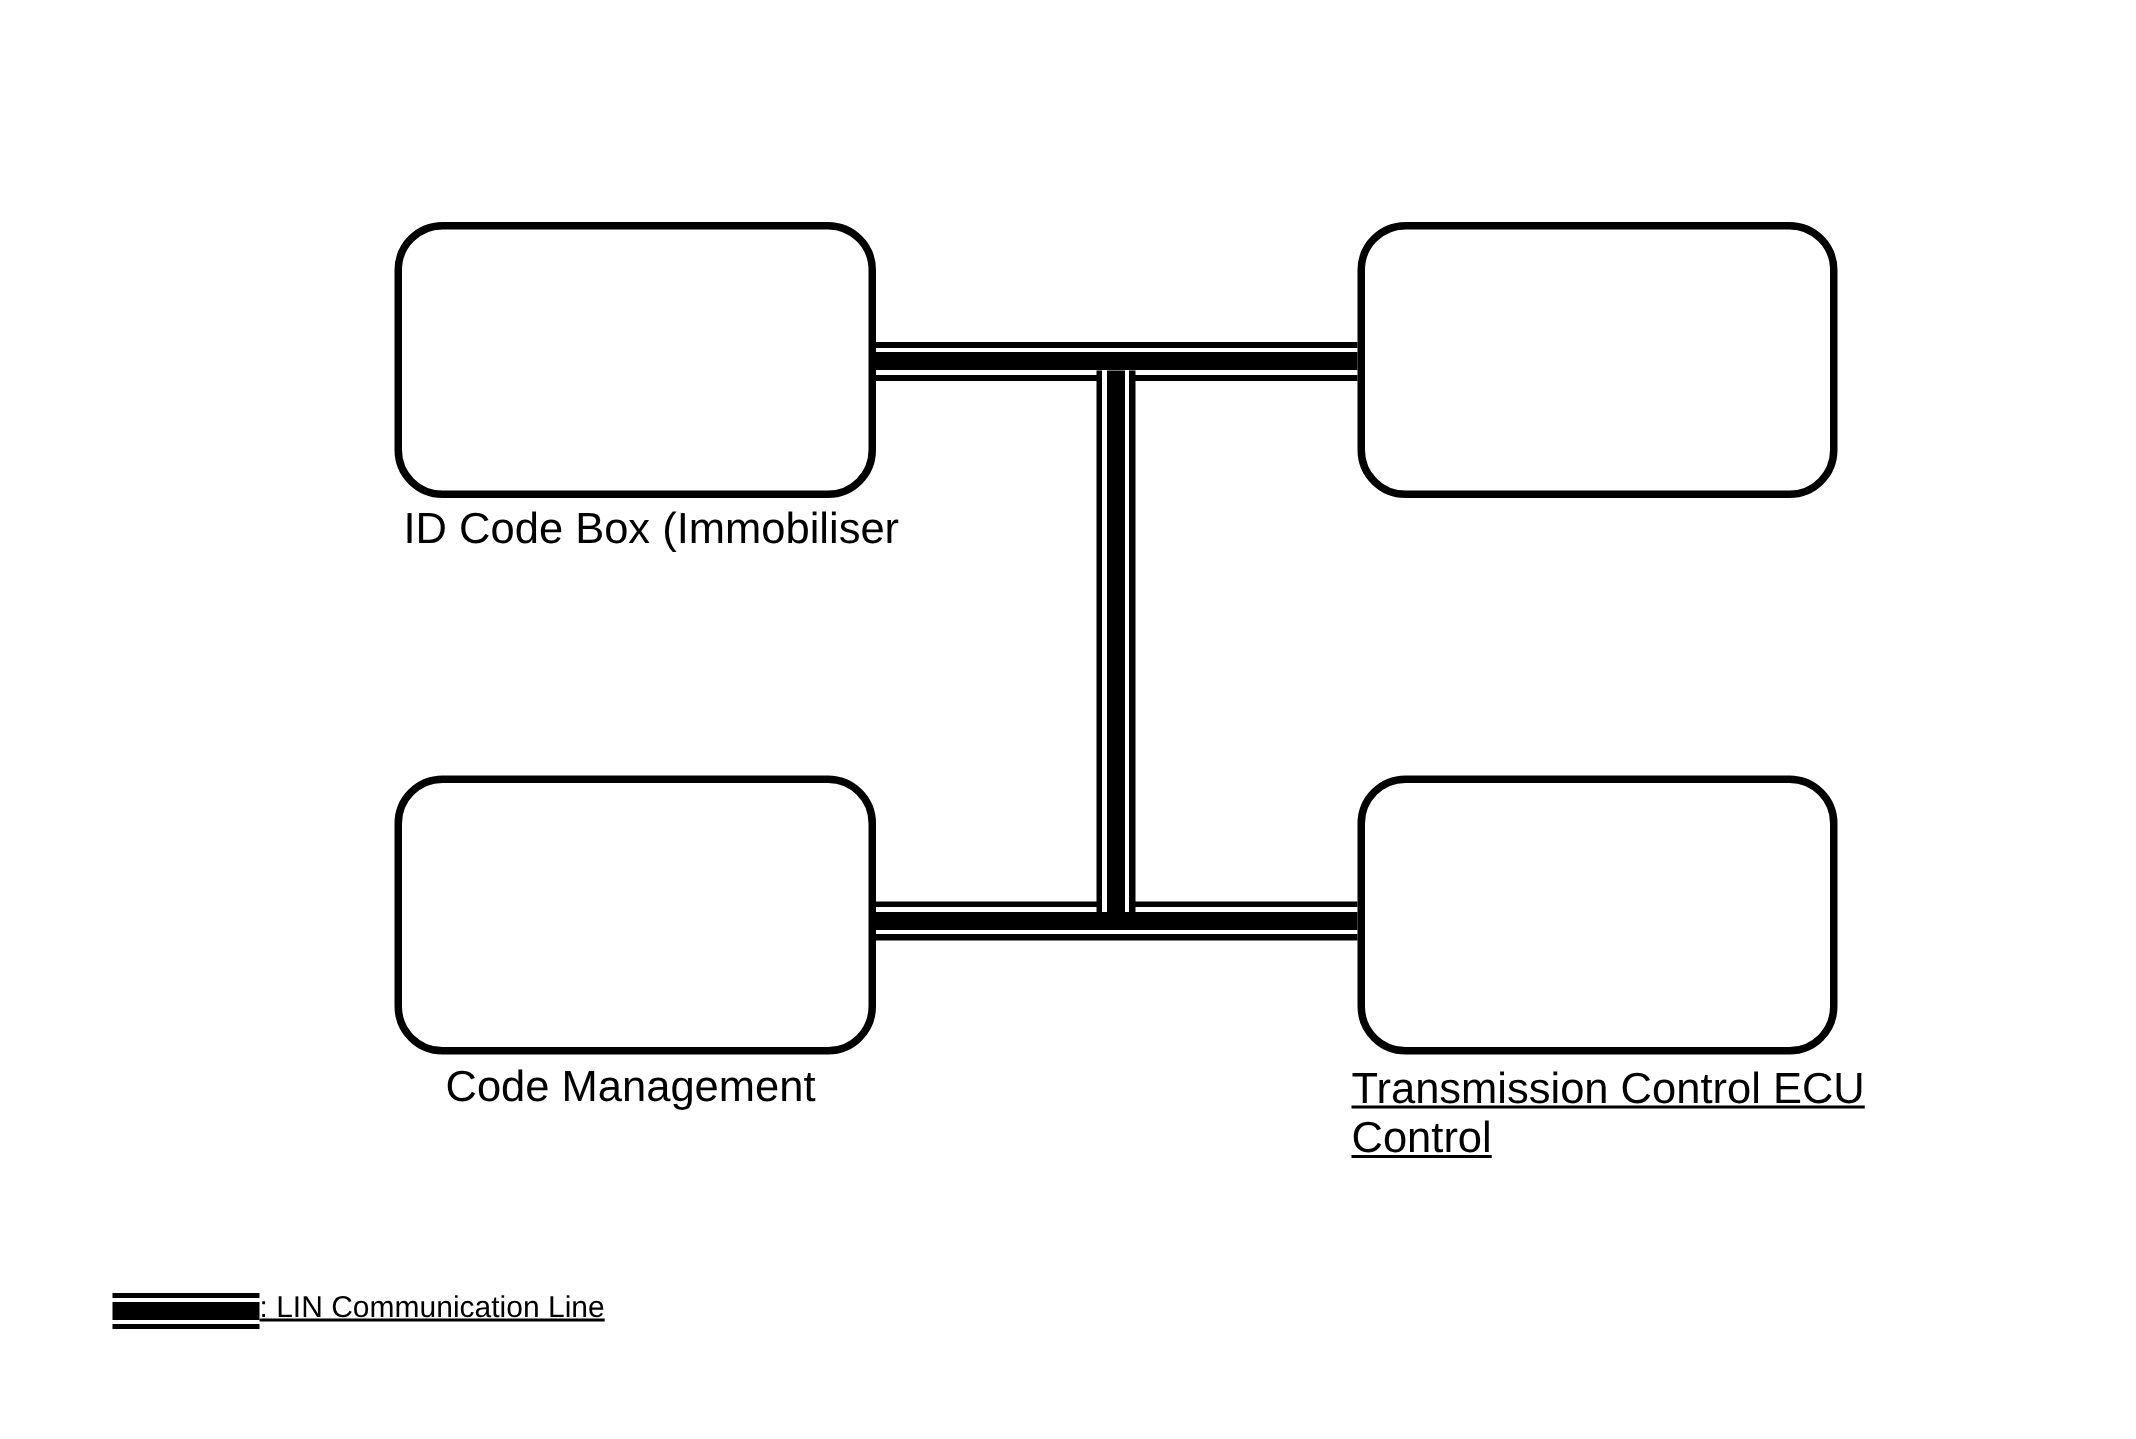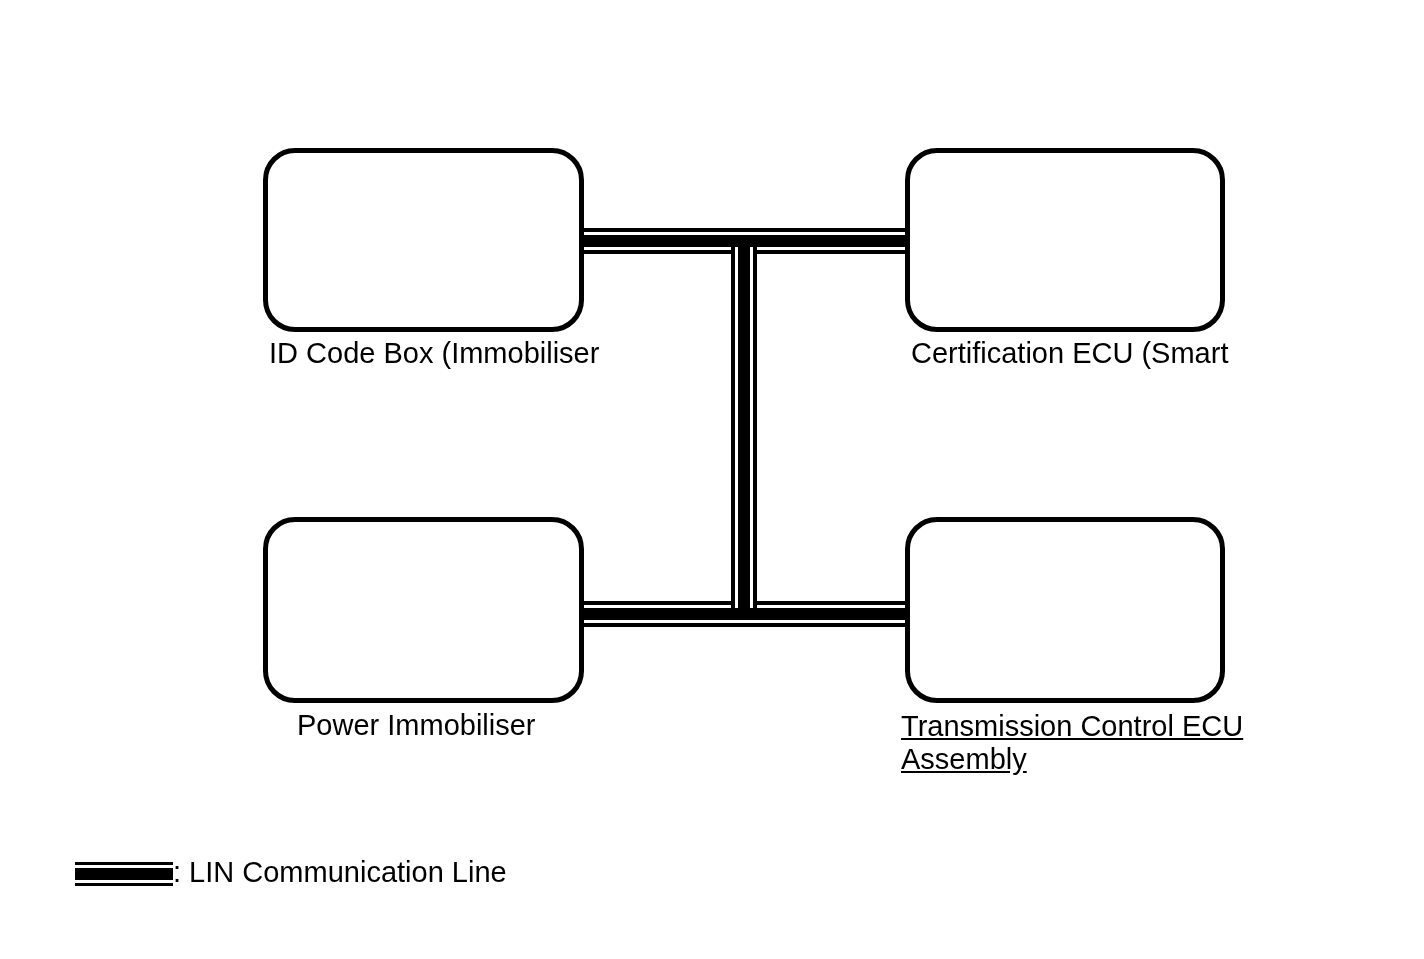--- a/index.html
+++ b/index.html
@@ -82,52 +82,52 @@
     height: 24px;
     margin-top: 6px;
     background: linear-gradient(to bottom,
       #000000 0px, #000000 3px,
       #ffffff 3px, #ffffff 6px,
       #000000 6px, #000000 18px,
       #ffffff 18px, #ffffff 21px,
       #000000 21px, #000000 24px);
   }
   .legend-label {
-    font-size: 29px;
+    font-size: 20px;
     line-height: 33px;
     color: #000000;
     white-space: nowrap;
+    text-decoration: underline;
   }
 </style>
 </head>
 <body>
 
 <div class="canvas">
 
   <div class="node-box box-tl"></div>
   <div class="node-box box-tr"></div>
   <div class="node-box box-bl"></div>
   <div class="node-box box-br"></div>
 
   <div class="lin-h line-top"></div>
   <div class="lin-h line-bottom"></div>
   <div class="lin-v line-vert"></div>
 
   <div class="node-label label-tl">
     <span>ID Code Box (Immobiliser</span>
   </div>
   <div class="node-label label-tr">
-    <span>Certification ECU (Smart</span>
   </div>
   <div class="node-label label-bl">
-    <span>Power Immobiliser</span>
+    <span>Code Management</span>
   </div>
   <div class="node-label label-br">
     <span>Transmission Control ECU</span>
-    <span>Assembly</span>
+    <span>Control</span>
   </div>
 
   <div class="legend">
     <div class="legend-swatch"></div>
     <div class="legend-label">: LIN Communication Line</div>
   </div>
 
 </div>
 
 </body></html>

